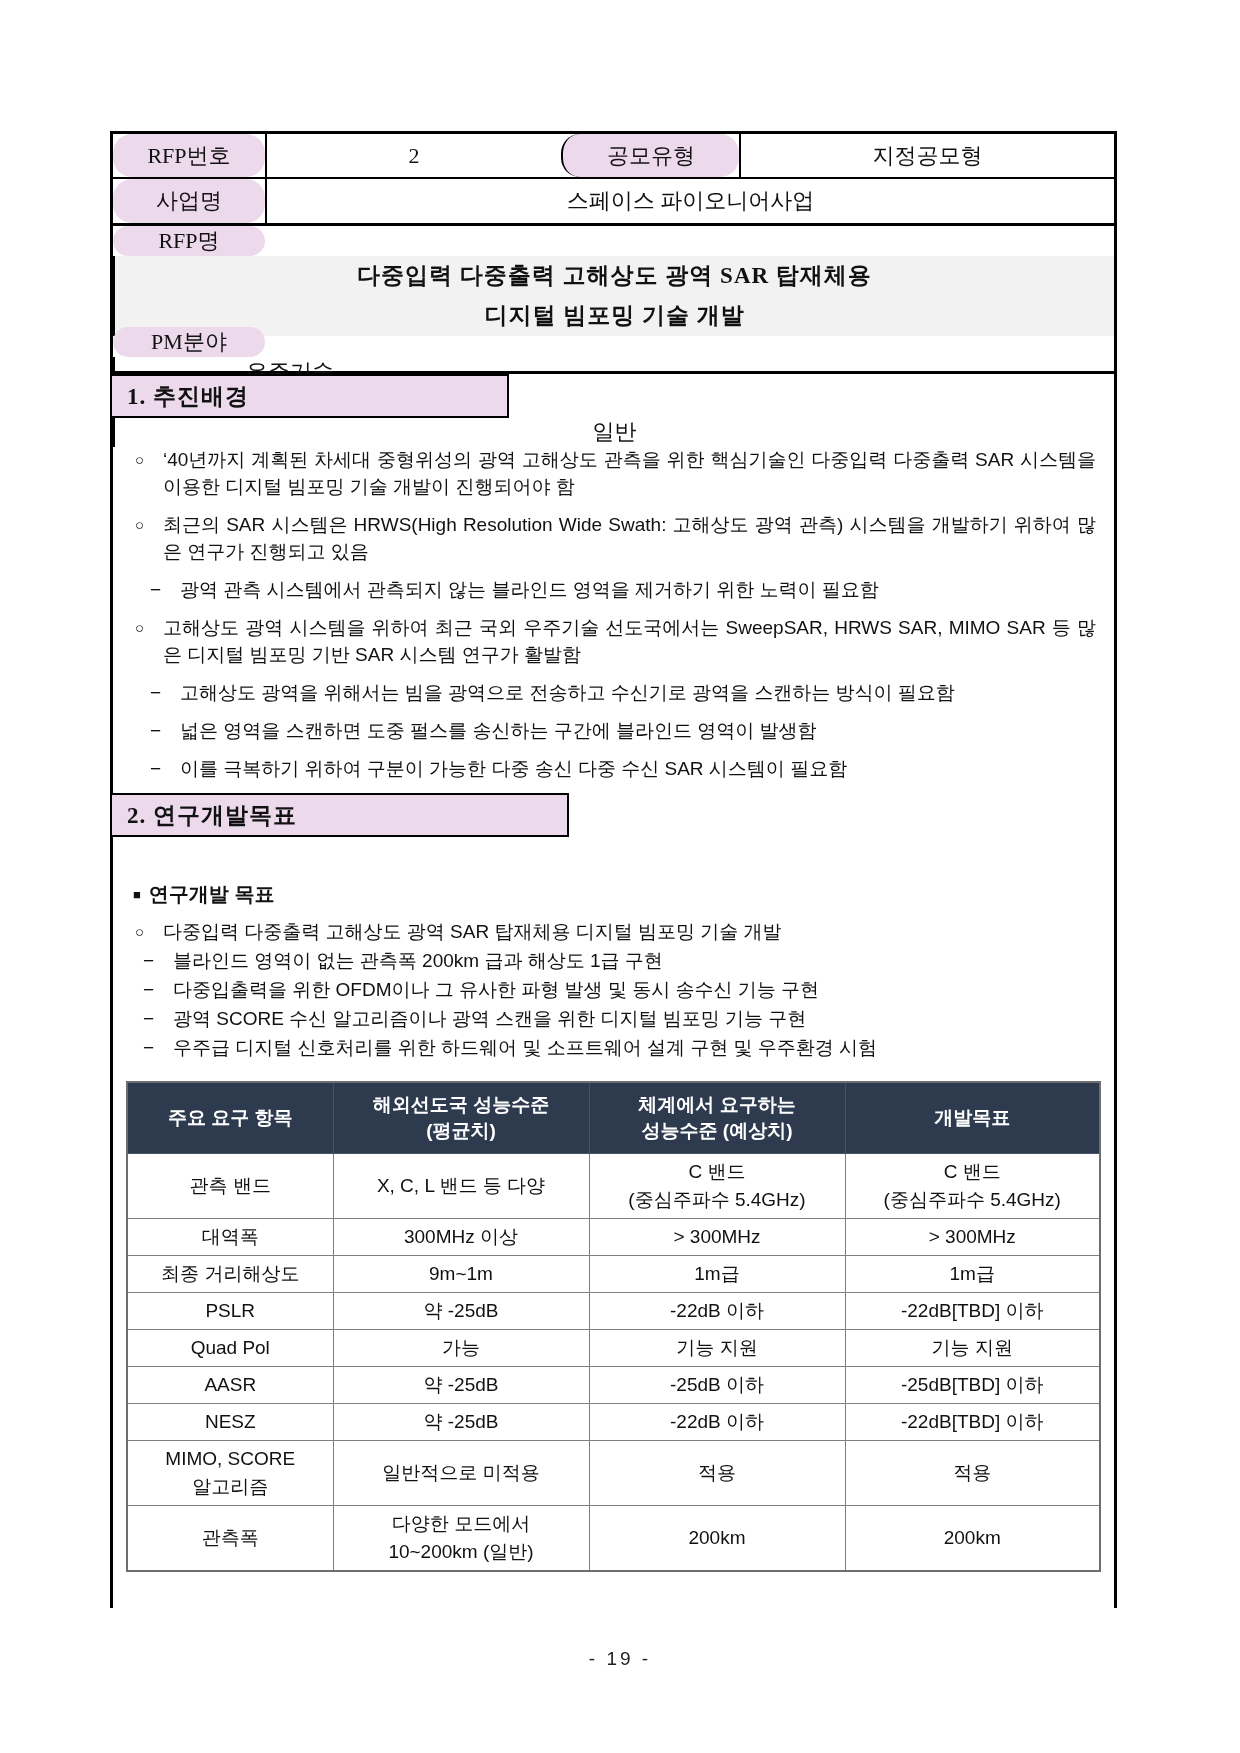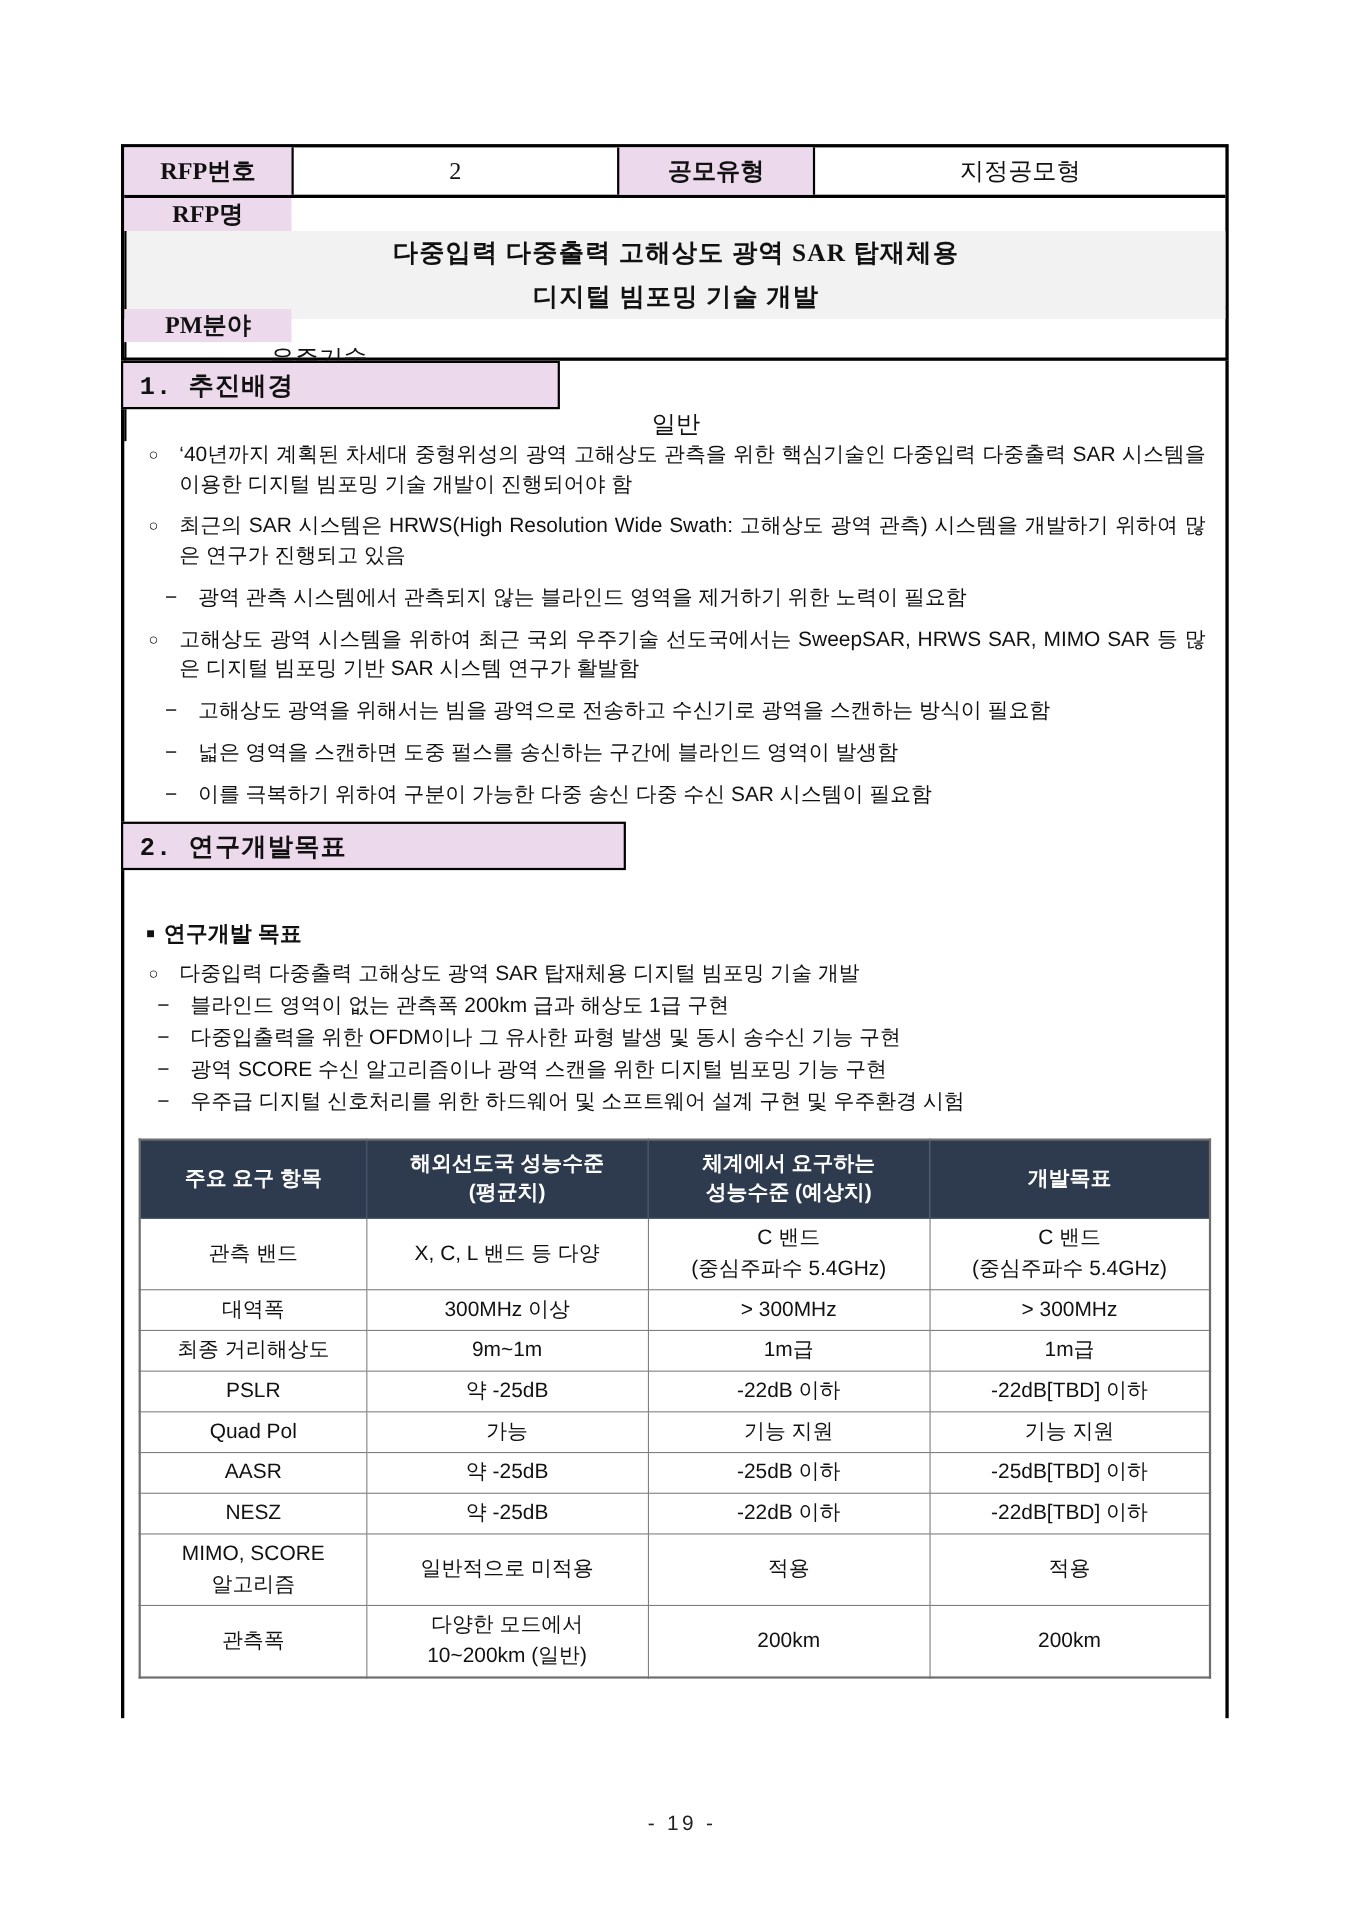--- a/index.html
+++ b/index.html
@@ -16,21 +16,21 @@
 
   
   .ht { border: 3px solid #000; box-sizing: border-box; width: 100%; background: #fff;
         font-family: "Liberation Serif", "DejaVu Serif", serif; }
   .ht-row { display: flex; align-items: stretch; }
   .ht-row + .ht-row { border-top: 2px solid #000; }
   .ht-row.thick-top { border-top: 3px solid #000; flex-direction: column; }
   .ht-cell { display: flex; align-items: center; justify-content: center;
              box-sizing: border-box; font-size: 22px; text-align: center; }
   .ht-cell + .ht-cell { border-left: 2px solid #000; }
-  .ht-label { background: #ecdaec; font-weight: bold; }
+  .ht-label { background: #ecdaec; font-weight: normal; border-radius: 19px; }
   .r1 { height: 43px; } .r2 { height: 44px; } .r3 { height: 98px; } .r4 { height: 44px; }
   .w-label { width: 152px; flex: none; }
   .r1 .w-v1 { width: 296px; flex: none; }
   .r1 .w-l2 { width: 178px; flex: none; }
   .r1 .w-v2 { flex: 1; }
   .r2 .w-val { flex: 1; }
   .r3 .w-val { flex: 1; background: #f2f2f2; flex-direction: column; justify-content: center; }
   .rfp-title-line { font-weight: bold; font-size: 23px; line-height: 40px; letter-spacing: 1px; }
   .r4 .w-v1 { width: 352px; flex: none; }
   .r4 .w-l2 { width: 188px; flex: none; }
@@ -47,21 +47,21 @@
   }
   .section-box {
     margin-left: -3px;
     box-sizing: border-box;
     border: 2px solid #000;
     background: #ecdaec;
     height: 44px;
     display: flex;
     align-items: center;
     padding-left: 15px;
-    font-family: Liberation Mono, monospace;
+    font-family: Liberation Serif, serif;
     font-weight: bold;
     font-size: 23px;
     letter-spacing: 1px;
   }
   .sec1-box { width: 399px; }
   .sec2-box { width: 459px; margin-top: 3px; }
 
   .content1 { padding: 28px 18px 0 22px; }
   .b { display: flex; font-size: 19px; line-height: 27px; margin-bottom: 11px; }
   .b .m { flex: none; width: 28px; }
@@ -102,20 +102,24 @@
 
 <div class="page">
   <div class="doc">
 
     <div class="ht">
       <div class="ht-row r1">
         <div class="ht-cell ht-label w-label">RFP번호</div>
         <div class="ht-cell w-v1">2</div>
         <div class="ht-cell ht-label w-l2">공모유형</div>
         <div class="ht-cell w-v2">지정공모형</div>
+      </div>
+      <div class="ht-row r2">
+        <div class="ht-cell ht-label w-label">사업명</div>
+        <div class="ht-cell w-val">스페이스 파이오니어사업</div>
       </div>
       <div class="ht-row r3 thick-top">
         <div class="ht-cell ht-label w-label">RFP명</div>
         <div class="ht-cell w-val">
           <div class="rfp-title-line">다중입력 다중출력 고해상도 광역 SAR 탑재체용</div>
           <div class="rfp-title-line">디지털 빔포밍 기술 개발</div>
         </div>
       </div>
       <div class="ht-row r4 thick-top">
         <div class="ht-cell ht-label w-label">PM분야</div>

